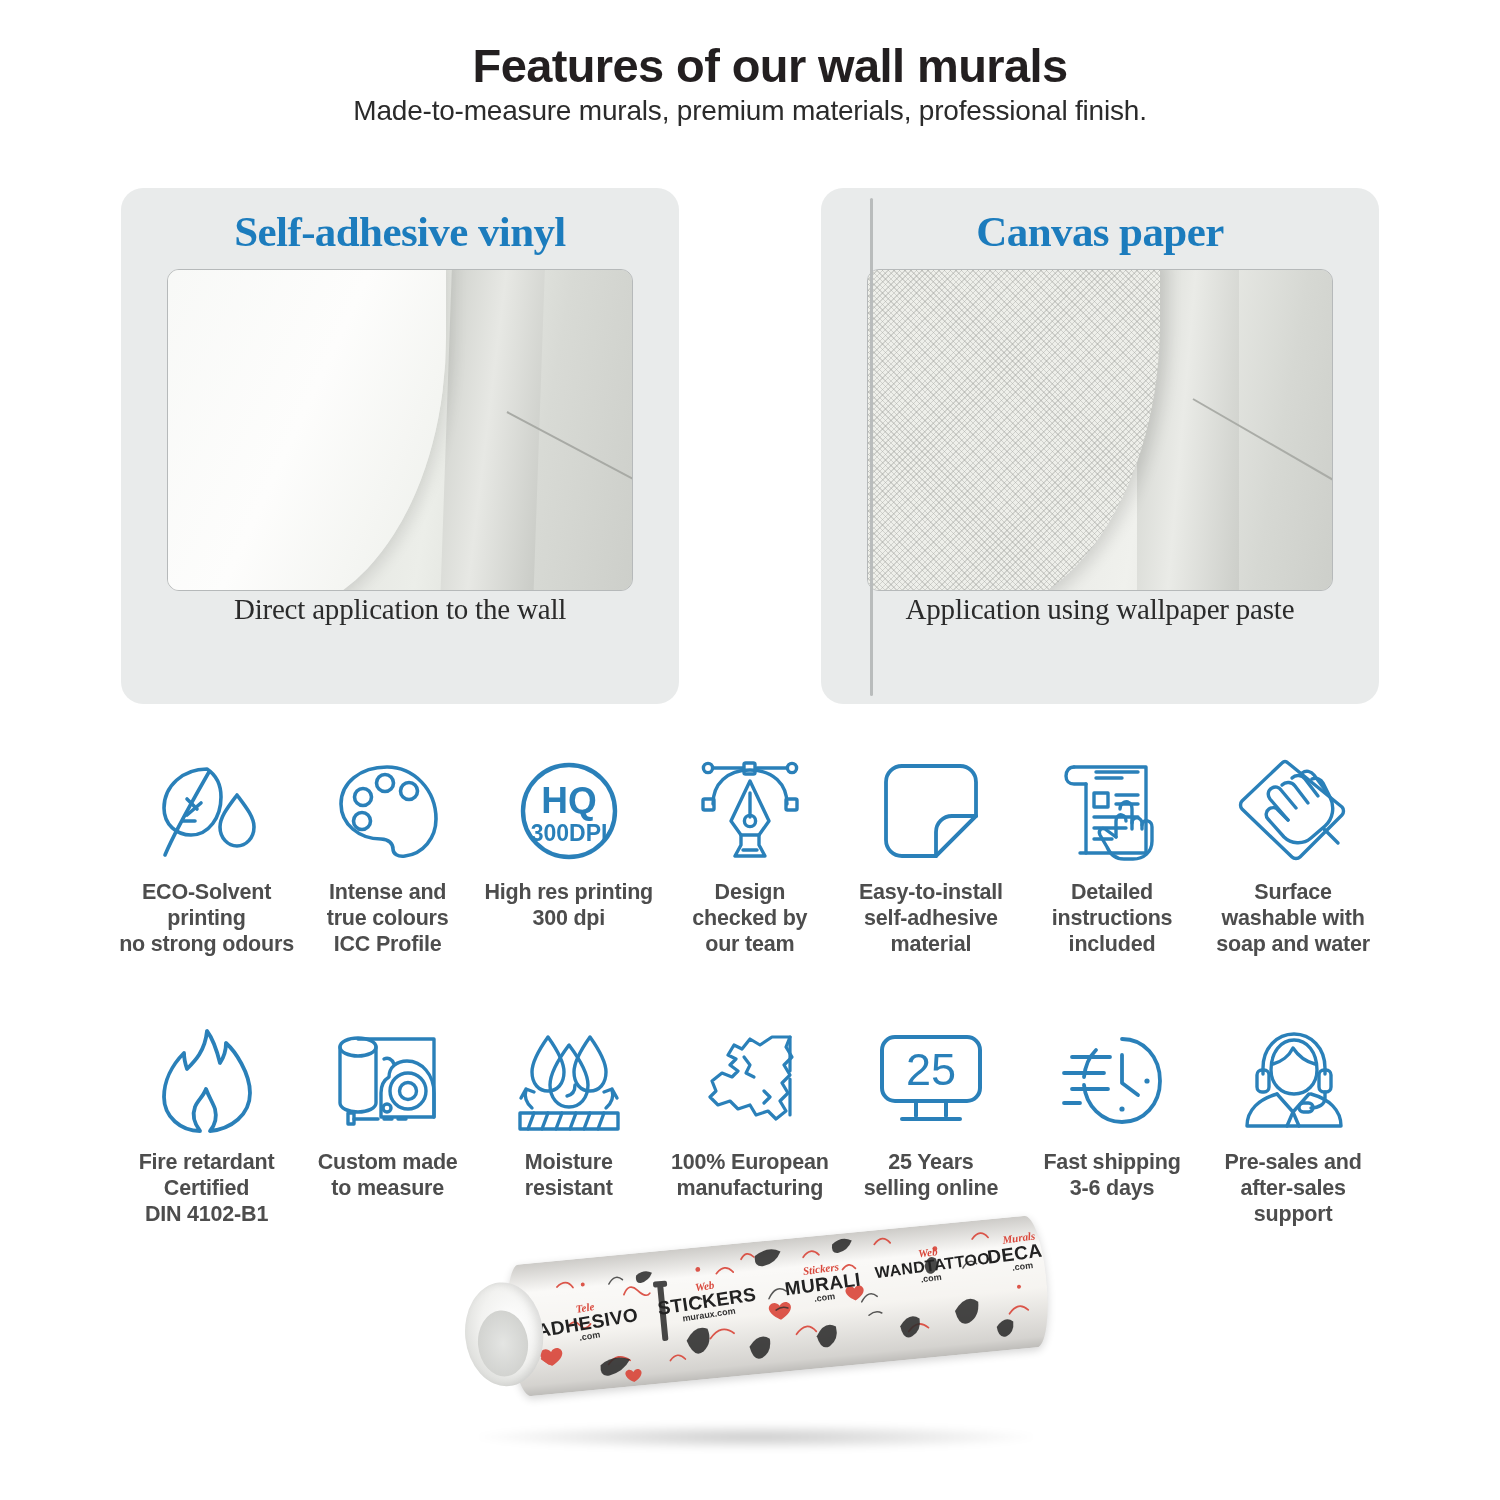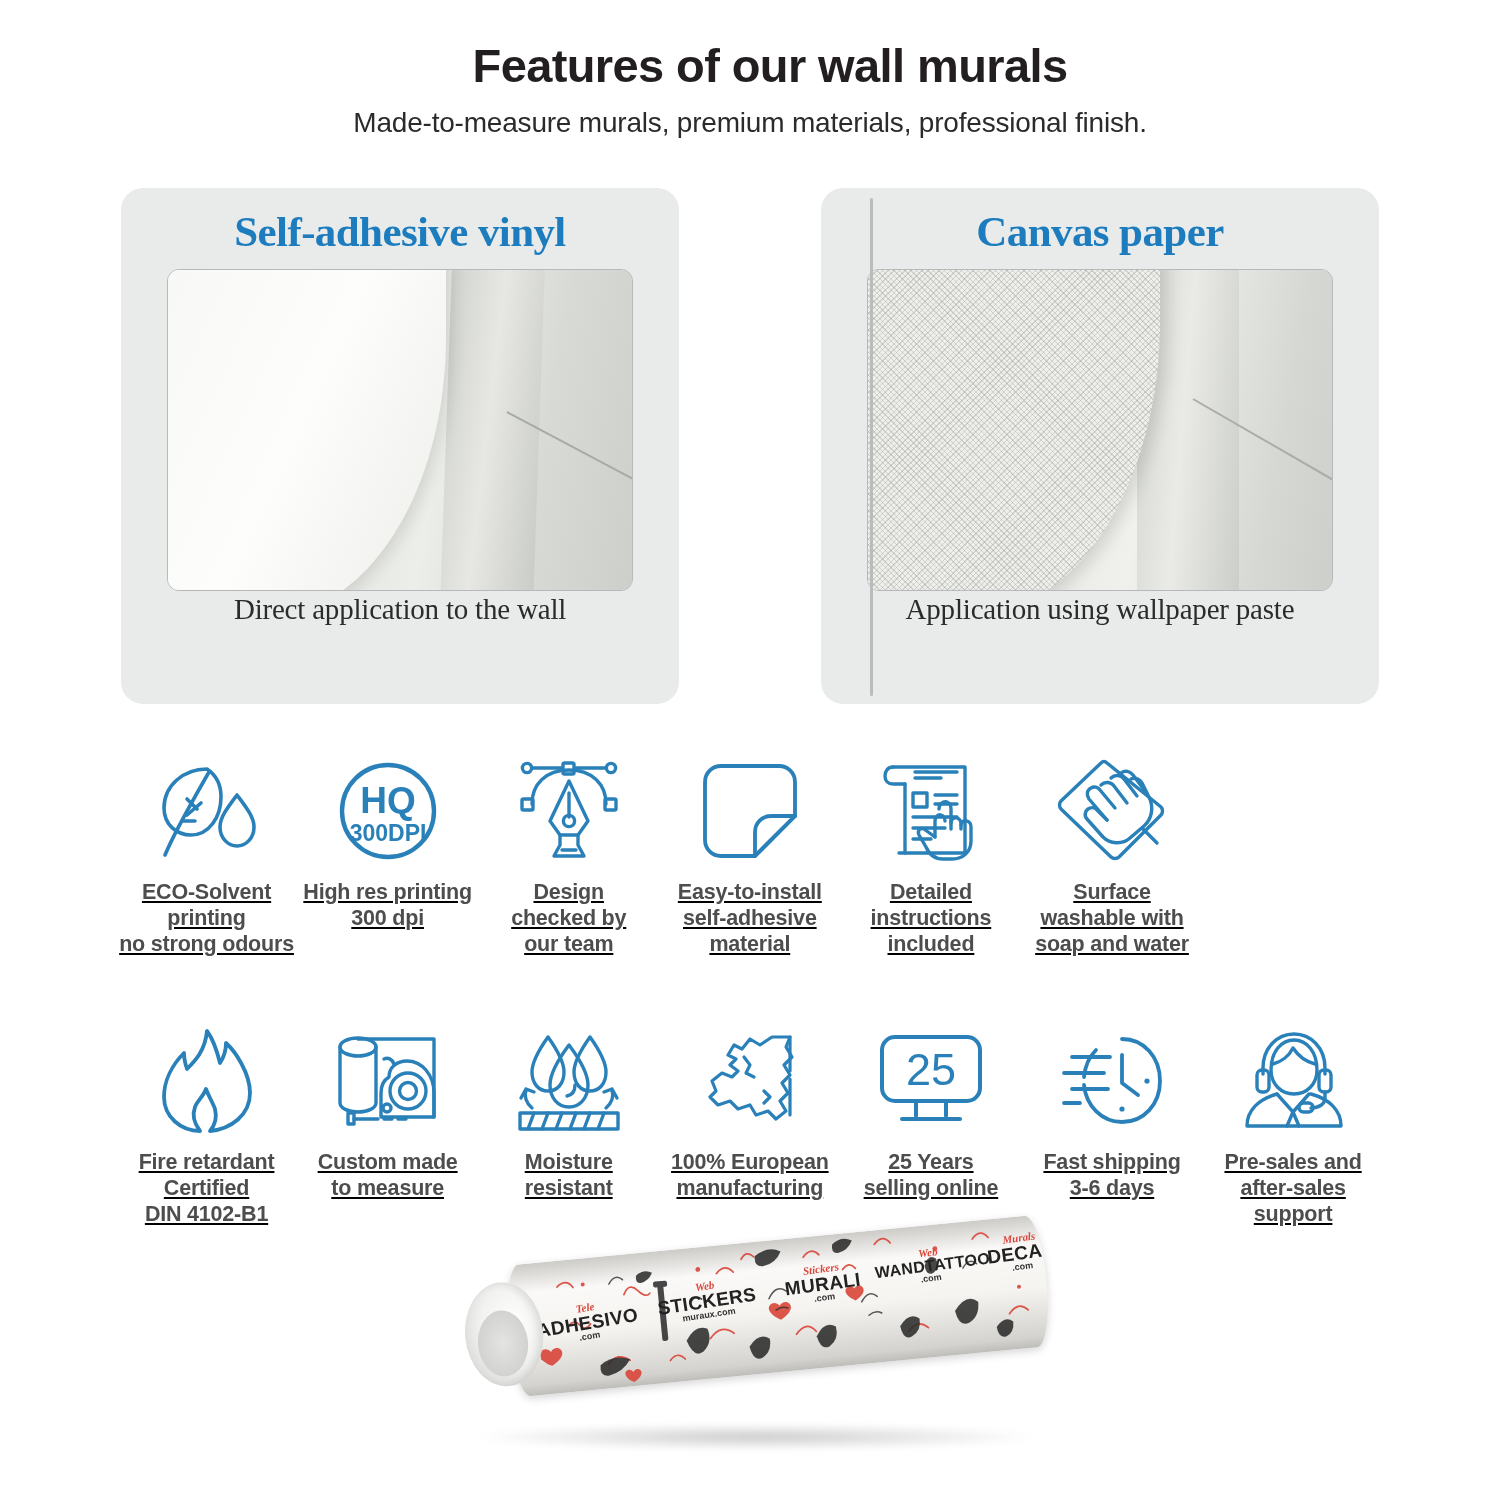--- a/index.html
+++ b/index.html
@@ -12,21 +12,21 @@
   .page { position: relative; width: 1500px; height: 1500px; }
 
   
   .header { text-align: center; padding-top: 38px; }
   .page-title {
     font-size: 47px; font-weight: bold; color: #231f20;
     letter-spacing: -0.6px;
     padding-left: 40px;
   }
   .page-subtitle {
-    font-size: 28px; color: #2b2b2b; margin-top: 14px; letter-spacing: -0.2px;
+    font-size: 28px; color: #2b2b2b; margin-top: 2px; letter-spacing: -0.2px;
   }
 
   
   .cards {
     position: absolute; left: 121px; top: 188px;
     width: 1258px; height: 516px;
     display: flex; justify-content: space-between; font-family: Liberation Serif, serif;
   }
   .card {
     width: 558px; height: 516px;
@@ -80,21 +80,21 @@
   .ph2-edge { position:absolute; left:70%; top:40%; width:44%; height:2px;
     background:#aaaca7; transform: rotate(30deg); transform-origin:left center; }
 
   
   .features {
     position: absolute; left: 116px; width: 1268px;
   }
   .features.row1 { top: 752px; }
   .features.row2 { top: 1022px; }
   .frow { display: flex; }
-  .feature { width: 181.1px; display: flex; flex-direction: column; align-items: center; text-decoration: underline; }
+  .feature { width: 181.1px; display: flex; flex-direction: column; align-items: center; }
   .feature-icon { height: 118px; display:flex; align-items:center; justify-content:center; }
   .feature-icon svg { display:block; }
   .feature-label {
     margin-top: 10px; font-size: 21.5px; font-weight: bold; color: #4d4d4d;
     text-align: center; line-height: 1.2; letter-spacing: -0.2px;
     white-space: pre-line;
   }
 
   
   .tube-wrap { position: absolute; left: 440px; top: 1248px; width: 630px; height: 240px; }
@@ -188,20 +188,34 @@
             <path d="M12 96 C22 72 36 48 56 13"></path>
             <path d="M34 40 L44 50 M34 56 L48 44 M30 62 L42 62"></path>
             <path d="M84 36 C93 48 101 58 101 68 C101 79 93 87 84 87 C75 87 67 79 67 68 C67 58 75 48 84 36 Z"></path>
           </svg>
         </div>
         <div class="feature-label">ECO-Solvent
 printing
 no strong odours</div>
       </div>
 
+      <div class="feature">
+        <div class="feature-icon">
+          <svg width="106" height="100" viewBox="0 0 106 100" fill="none" stroke="#2a80b9" stroke-width="3.6" stroke-linecap="round" stroke-linejoin="round">
+            <path d="M52 6 C25 6 6 22 6 43 C6 63 24 78 46 78 C54 78 58 83 58 88 C58 93 63 96 70 95 C88 93 101 77 101 58 C101 29 79 6 52 6 Z"></path>
+            <circle cx="28" cy="36" r="8.5"></circle>
+            <circle cx="50" cy="22" r="8.5"></circle>
+            <circle cx="74" cy="30" r="8.5"></circle>
+            <circle cx="27" cy="60" r="8.5"></circle>
+          </svg>
+        </div>
+        <div class="feature-label">Intense and
+true colours
+ICC Profile</div>
+      </div>
 
       <div class="feature">
         <div class="feature-icon">
           <svg width="104" height="104" viewBox="0 0 104 104">
             <circle cx="52" cy="52" r="46" fill="none" stroke="#2a80b9" stroke-width="4.4"></circle>
             <text x="52" y="54" text-anchor="middle" fill="#2a80b9" font-family="Liberation Sans, sans-serif" font-size="37" font-weight="bold">HQ</text>
             <text x="52" y="82" text-anchor="middle" fill="#2a80b9" font-family="Liberation Sans, sans-serif" font-size="23" font-weight="bold">300DPI</text>
           </svg>
         </div>
         <div class="feature-label">High res printing

